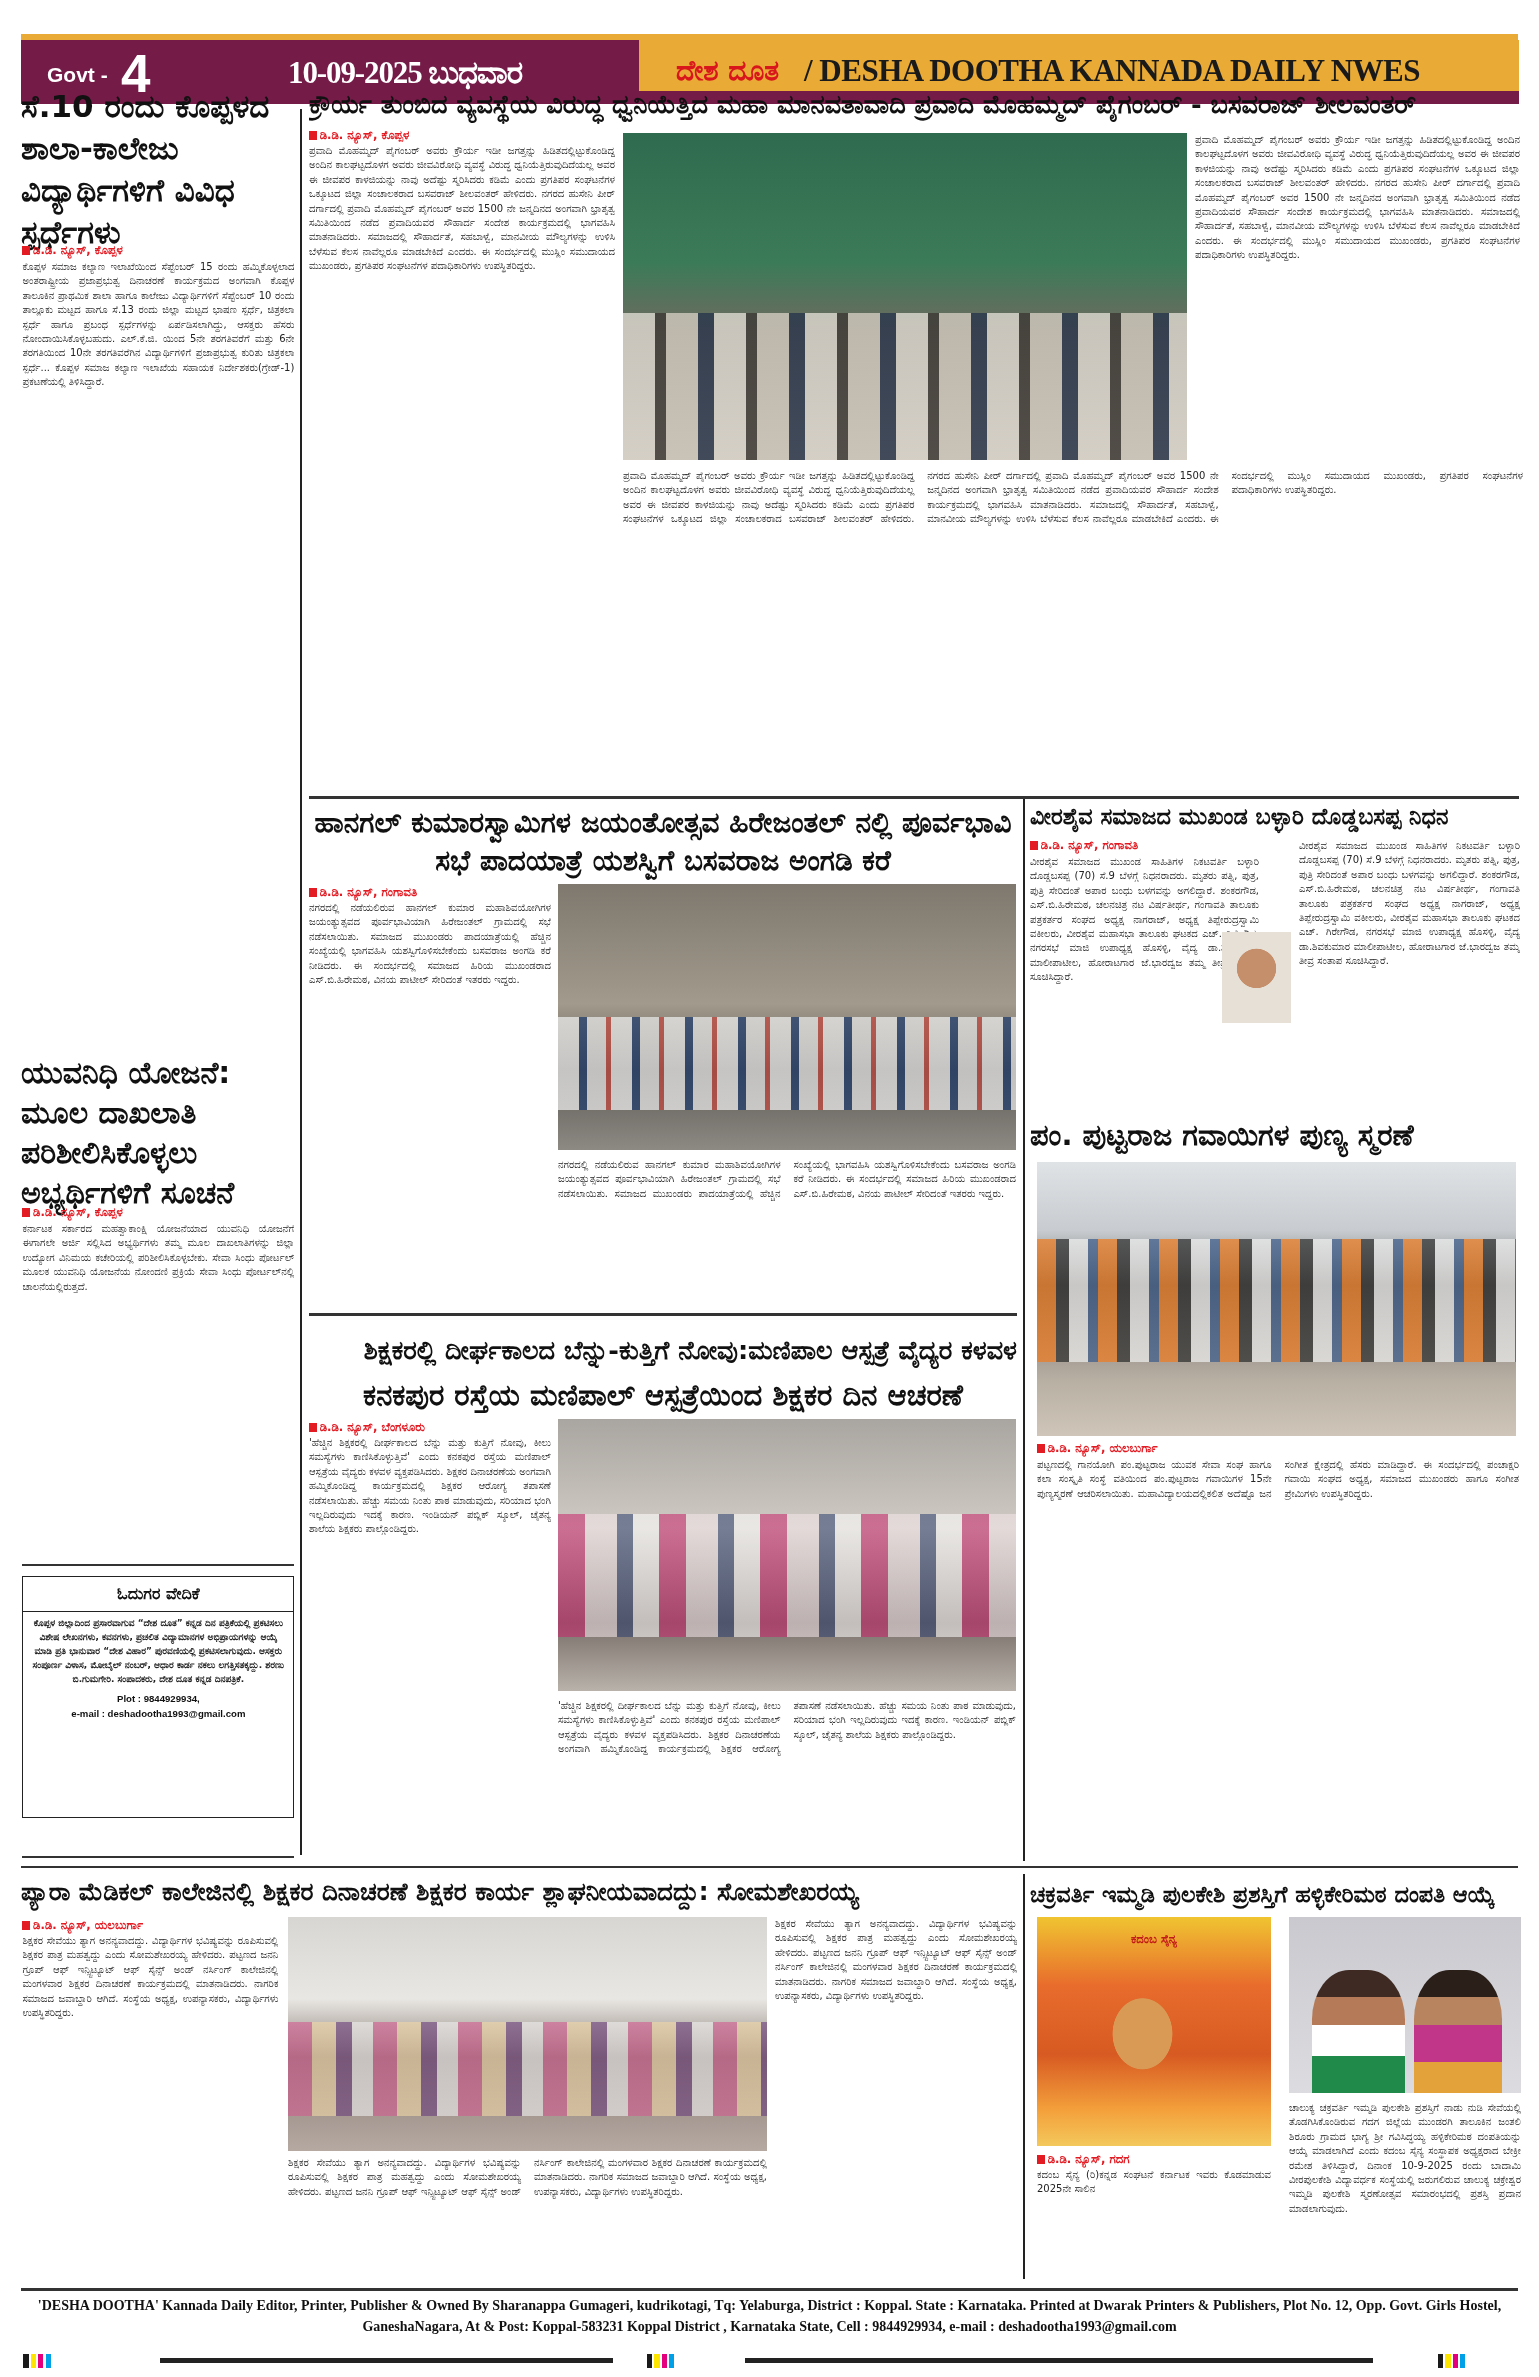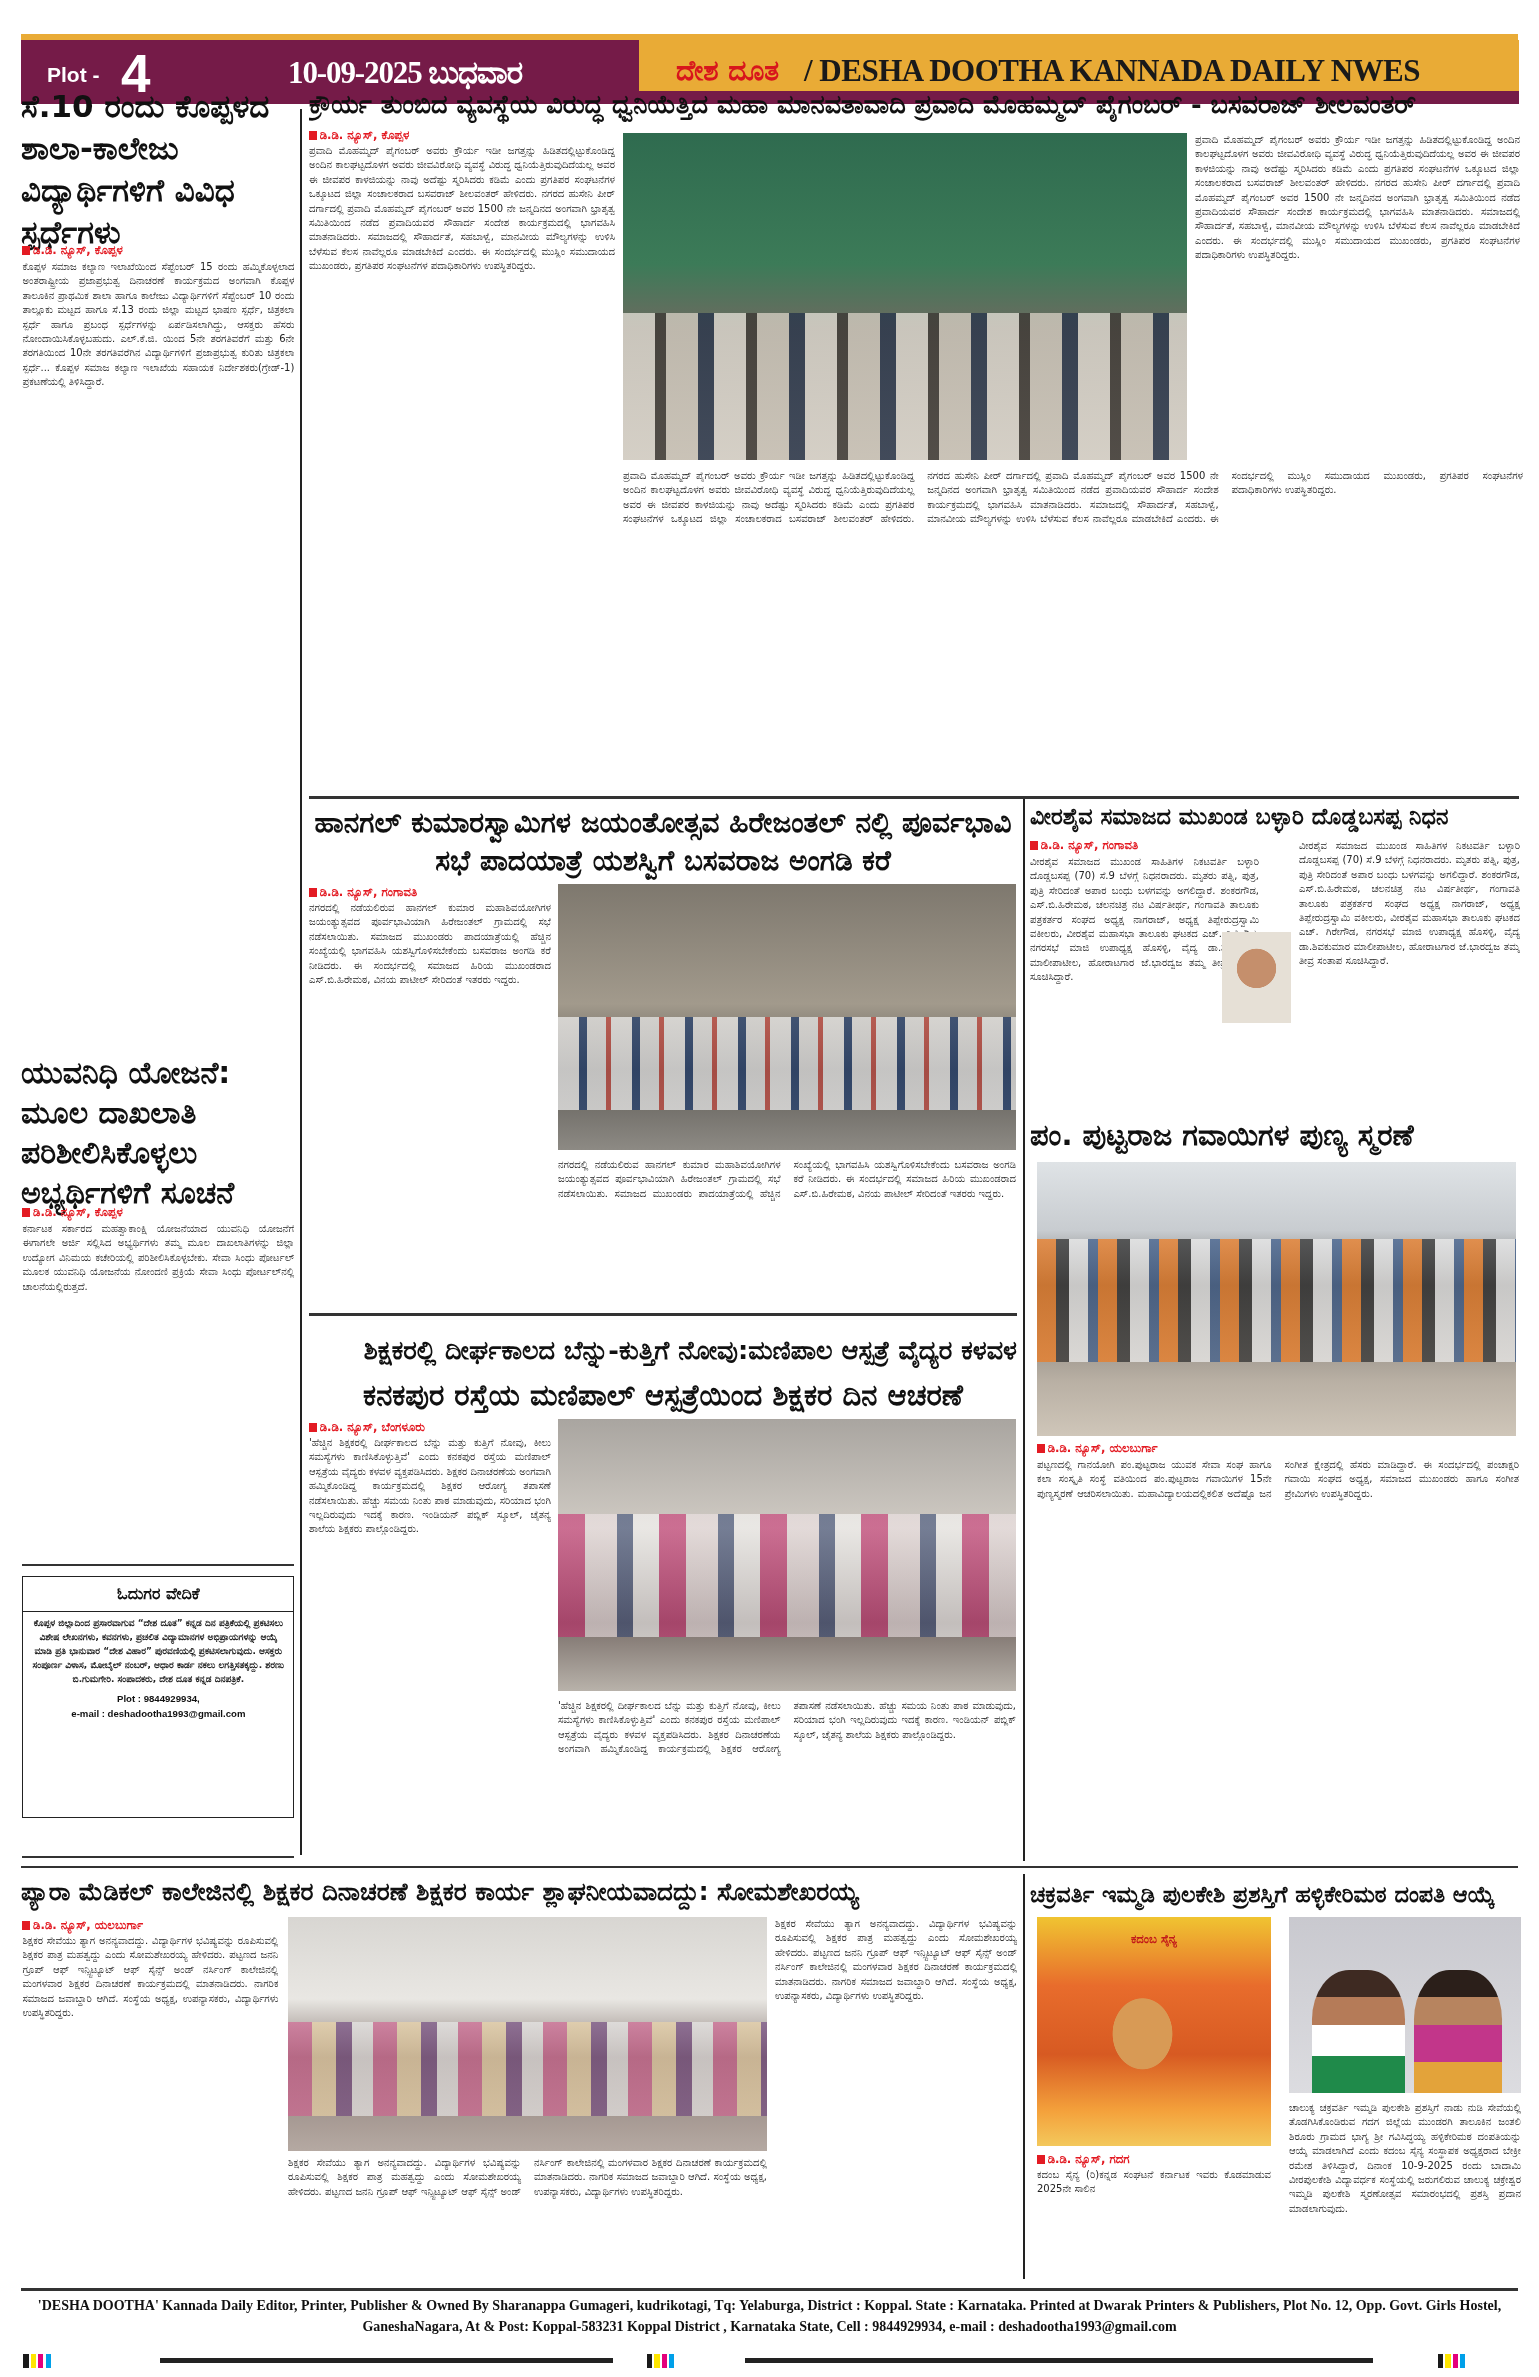--- a/index.html
+++ b/index.html
@@ -48,21 +48,21 @@
   .reg span { width: 5.3px; height: 14px; display: block; }
   .reg-bar { position: absolute; top: 2358px; height: 5.3px; background: #222; }
 </style>
 </head>
 <body>
 
 <div class="abs mast-top"></div>
 <div class="abs mast-left"></div>
 <div class="abs mast-right"></div>
 <div class="abs mast-bottom-strip"></div>
-<div class="abs page-label">Plot -</div>
+<div class="abs page-label">Govt -</div>
 <div class="abs page-num">4</div>
 <div class="abs date-label">10-09-2025 ಬುಧವಾರ</div>
 <div class="abs brand-kn">ದೇಶ ದೂತ</div>
 <div class="abs brand-en">/ DESHA DOOTHA KANNADA DAILY NWES</div>
 
 <div class="abs vrule" style="left:300px; top:109px; height:1746px;"></div>
 <div class="abs vrule" style="left:1023px; top:796px; height:1065px;"></div>
 <div class="abs vrule" style="left:1023px; top:1874px; height:405px;"></div>
 
 <div class="abs hl" style="left:21px; top:85px; width:272px; font-size:31px; line-height:42px;">ಸೆ.10 ರಂದು ಕೊಪ್ಪಳದ ಶಾಲಾ-ಕಾಲೇಜು ವಿದ್ಯಾರ್ಥಿಗಳಿಗೆ ವಿವಿಧ ಸ್ಪರ್ಧೆಗಳು</div>

